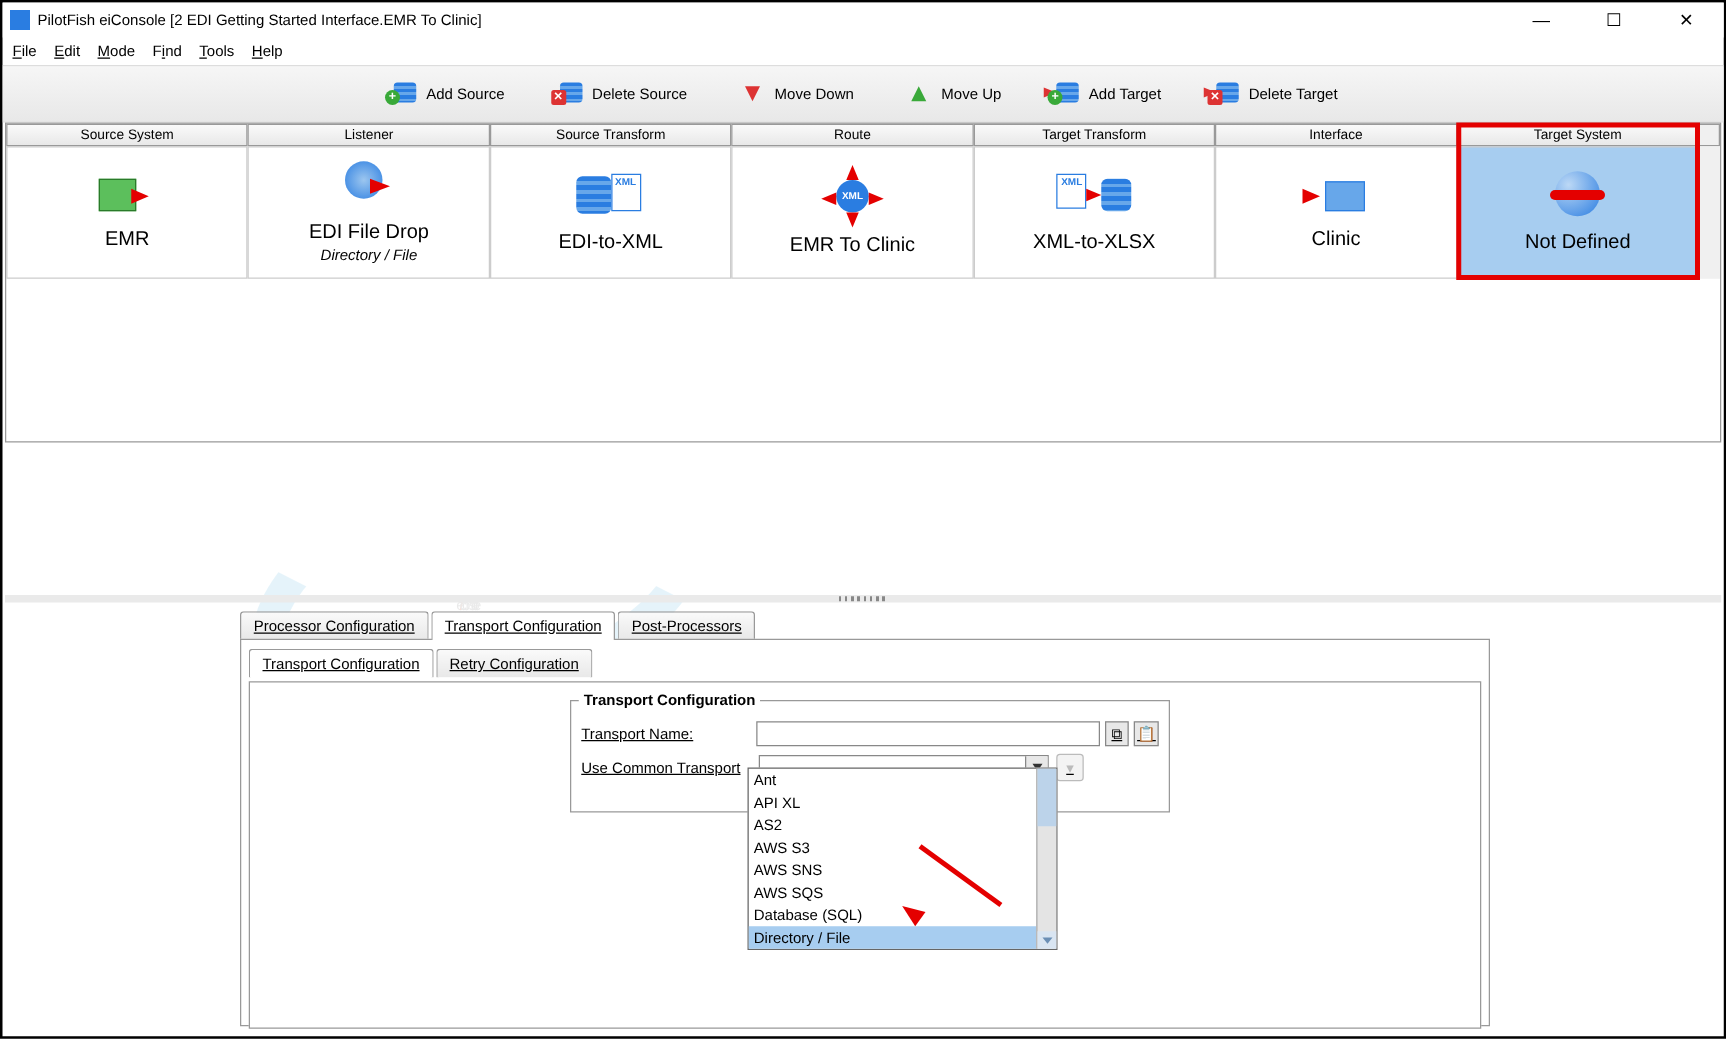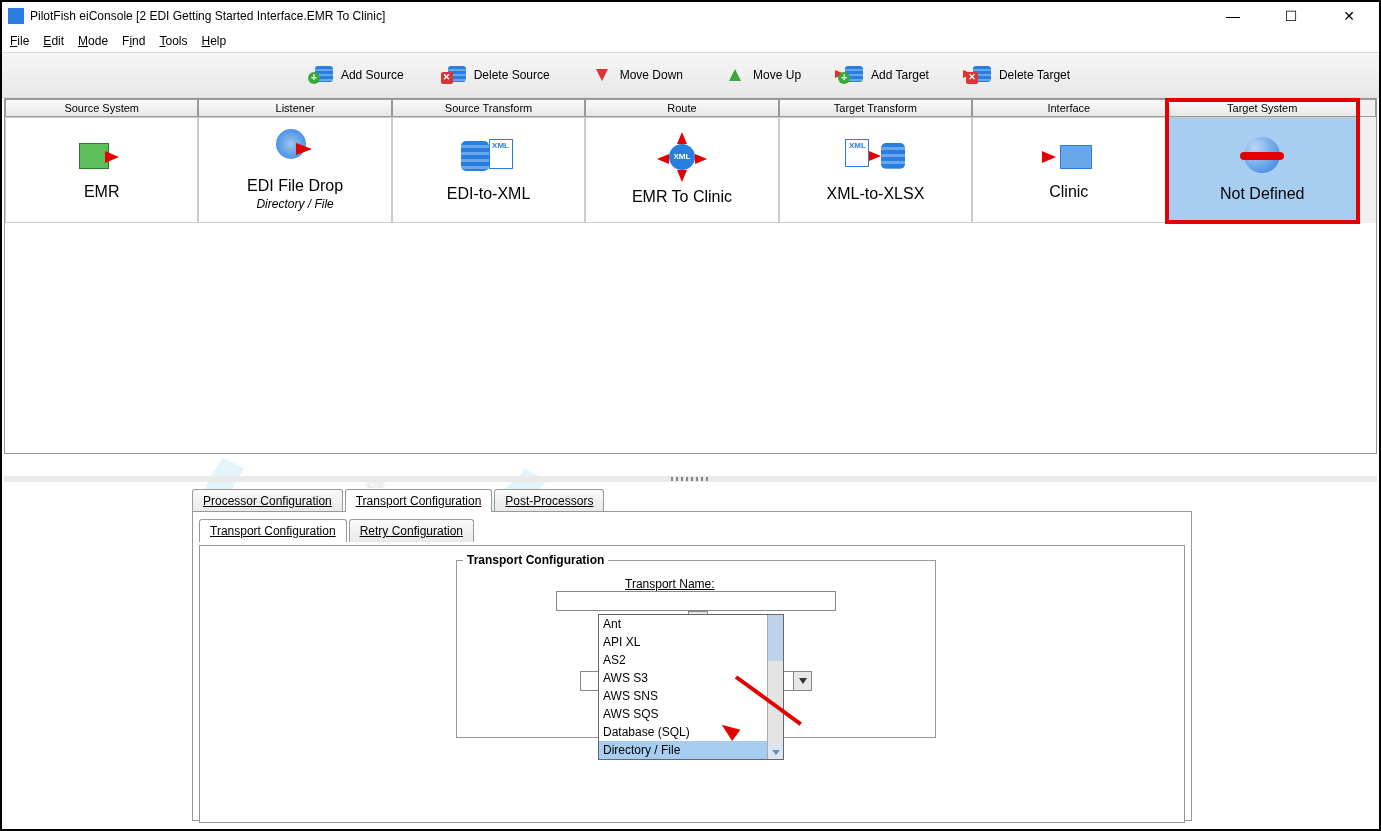--- a/index.html
+++ b/index.html
@@ -80,34 +80,34 @@
 .tab-row { display: flex; align-items: flex-end; height: 24px; }
 .tab { border: 1px solid #999; border-bottom: none; padding: 4px 10px; background: linear-gradient(#fafafa,#e8e8e8); margin-right: 2px; border-radius: 3px 3px 0 0; }
 .tab.active { background: #fff; position: relative; z-index: 2; }
 .tab-body { border: 1px solid #999; background: #fff; padding: 6px; top: -1px; position: relative; }
 
 .sub-tabs { display: flex; margin-bottom: 4px; }
 
 .fieldset { border: 1px solid #999; padding: 10px 8px 18px 8px; margin: 8px 0 0 250px; width: 480px; position: relative; }
 .fieldset-legend { position: absolute; top: -8px; left: 6px; background: #fff; padding: 0 4px; font-weight: bold; }
 
-.form-row { display: flex; align-items: center; margin: 6px 0; flex-direction: column; }
+.form-row { display: flex; align-items: center; margin: 6px 0; }
 .form-label { width: 142px; }
 .text-input { width: 280px; height: 20px; border: 1px solid #888; background: #fff; }
 .iconbtn { width: 20px; height: 20px; border: 1px solid #888; background: #e8e8e8; margin-left: 4px; display: flex; align-items: center; justify-content: center; font-size: 11px; }
 .iconbtn.round { border-radius: 50%; background: #999; color: #fff; }
 
 .combo { width: 234px; height: 20px; border: 1px solid #888; display: flex; }
 .combo .combo-text { flex: 1; padding: 2px 4px; }
 .combo .combo-btn { width: 18px; background: #e8e8e8; border-left: 1px solid #888; display: flex; align-items: center; justify-content: center; }
 .combo .combo-btn .tri-up { width: 0; height: 0; border-left: 4px solid transparent; border-right: 4px solid transparent; border-bottom: 6px solid #333; }
 
 .dots-btn { width: 28px; height: 20px; border: 1px solid #888; background: #e8e8e8; margin-left: 6px; text-align: center; line-height: 16px; letter-spacing: 2px; }
 
-.dropdown-list { position: absolute; left: 406px; top: 610px; width: 186px; border: 1px solid #666; background: #fff; z-index: 10; display: flex; }
+.dropdown-list { position: absolute; left: 406px; top: 610px; width: 248px; border: 1px solid #666; background: #fff; z-index: 10; display: flex; }
 .dropdown-items { flex: 1; }
 .dropdown-list .item { padding: 2px 4px; font-size: 12px; }
 .dropdown-list .item.hl { background: #a7cdf0; }
 .dropdown-scroll { width: 16px; background: #e4e4e4; border-left: 1px solid #aaa; position: relative; }
 .dropdown-scroll .thumb { position: absolute; top: 0; left: 0; right: 0; height: 46px; background: #bcd3ea; }
 .dropdown-scroll .dn { position: absolute; bottom: 0; left: 0; right: 0; height: 14px; background: #d9e5f2; display:flex; align-items:center; justify-content:center; }
 .dropdown-scroll .dn .t { width:0;height:0;border-left:4px solid transparent;border-right:4px solid transparent;border-top:5px solid #6b8fb5; }
 
 .red-arrow { position: absolute; width: 110px; height: 80px; pointer-events: none; z-index: 20; }
 .red-arrow .shaft { position: absolute; left: 34px; top: -2px; width: 80px; height: 4px; background: #e40000; transform: rotate(36deg); transform-origin: left center; }
@@ -184,21 +184,21 @@
   <div class="tbtn">
     <div class="tb-icon">
         <div class="tb-arrow-red"></div>
         <div class="tb-db"></div>
         <div class="tb-x">✕</div>
       </div>
     <span>Delete Target</span>
   </div>
 </div>
 
-<div class="stage-area" style="height:356px;">
+<div class="stage-area" style="height:256px;">
   <div class="stage-headers">
     <div class="stage-header">Source System</div>
     <div class="stage-header">Listener</div>
     <div class="stage-header">Source Transform</div>
     <div class="stage-header">Route</div>
     <div class="stage-header">Target Transform</div>
     <div class="stage-header">Interface</div>
     <div class="stage-header">Target System</div>
     <div class="scroll-gutter"></div>
   </div>

